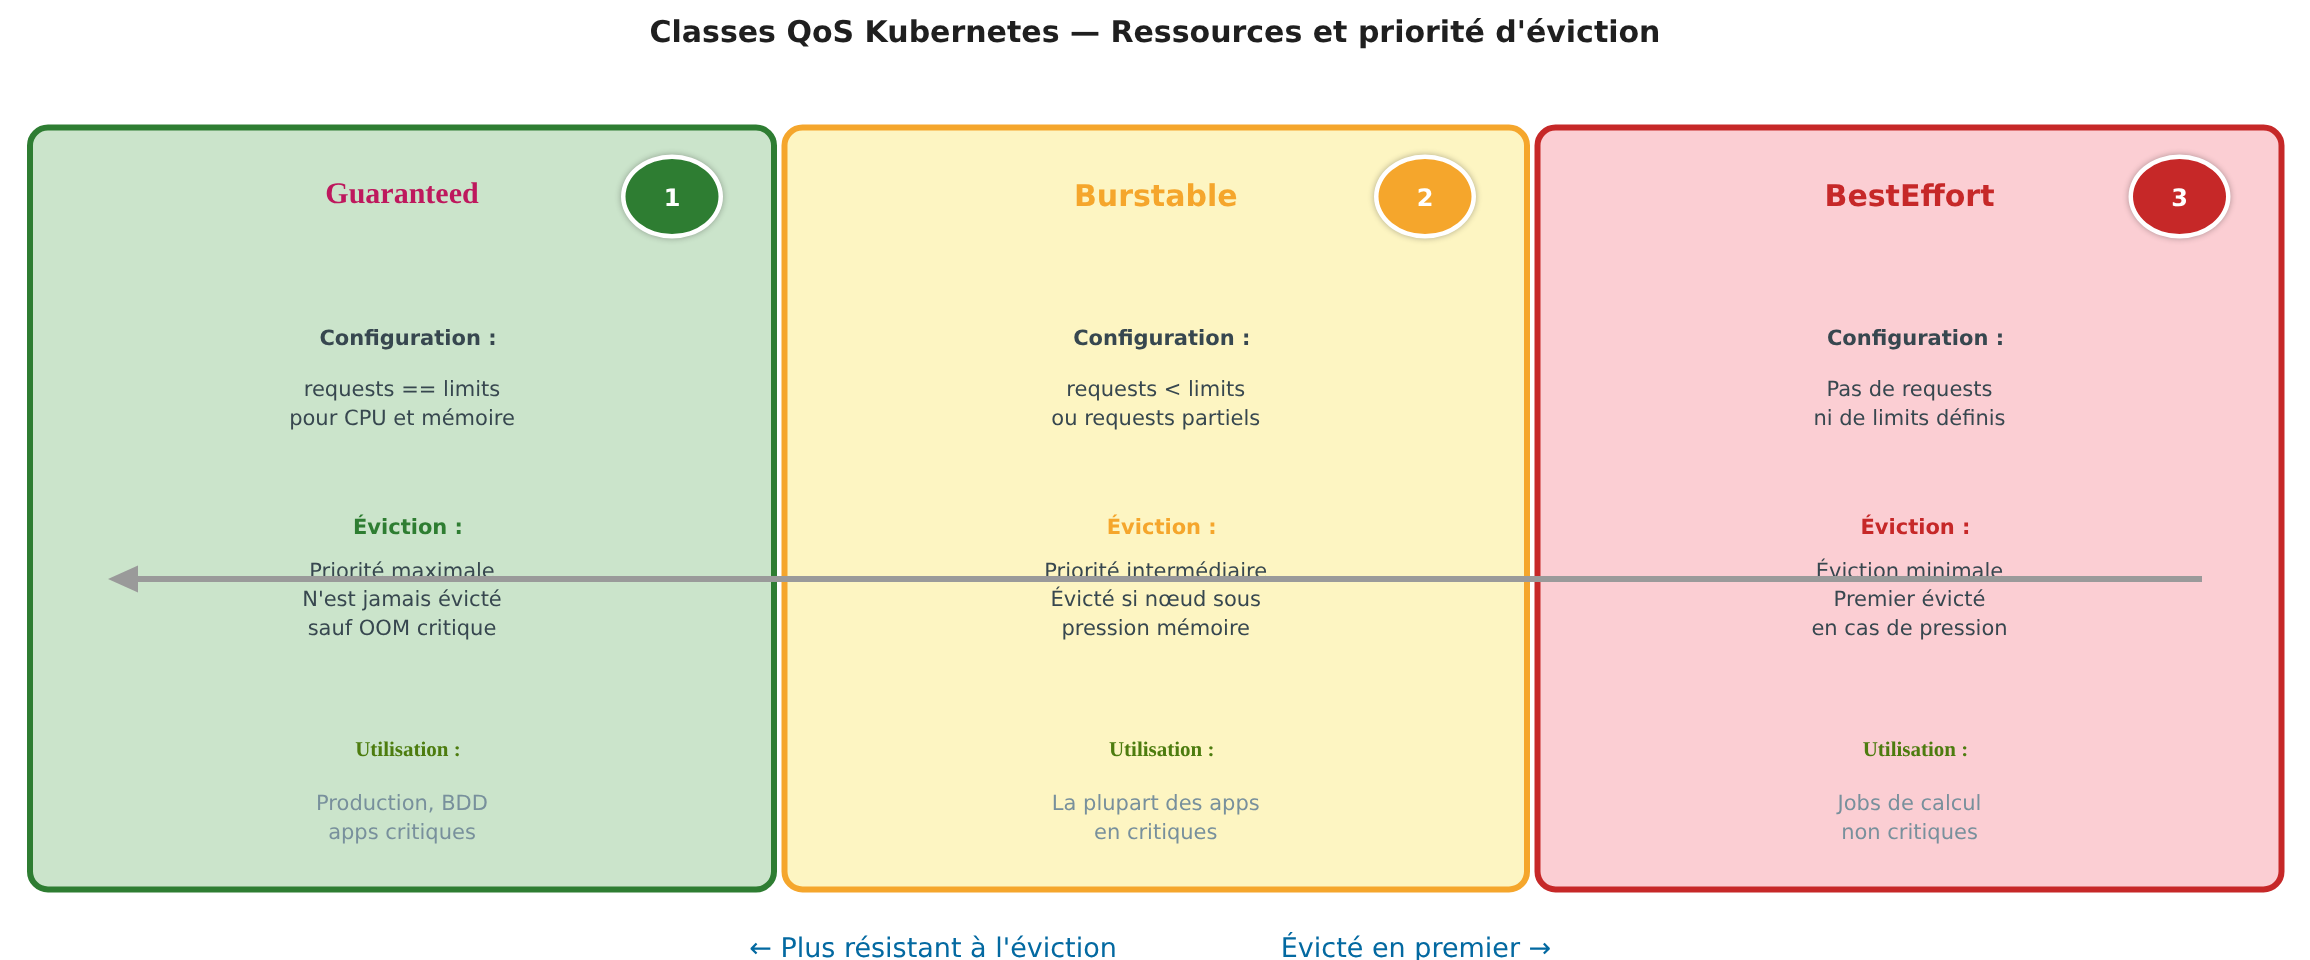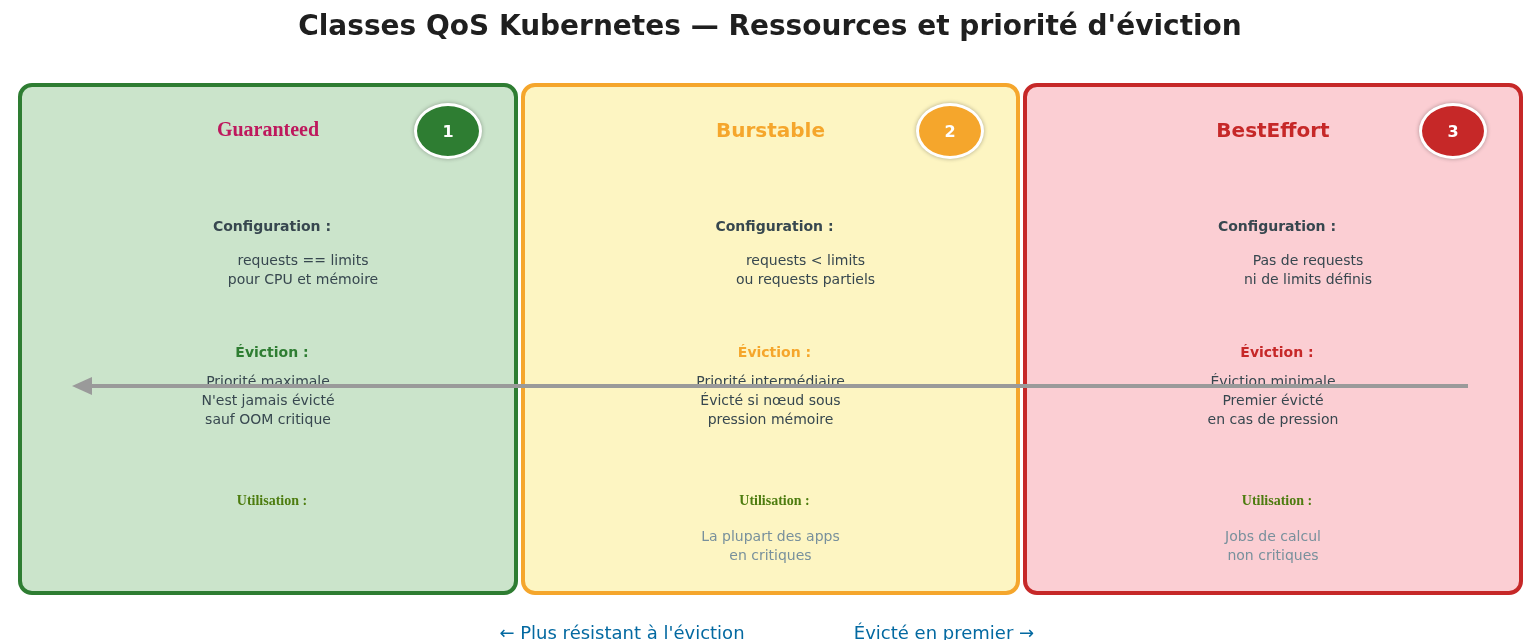--- a/index.html
+++ b/index.html
@@ -2,21 +2,21 @@
 <html><head>
 <meta charset="utf-8">
 <style>
   html,body { margin:0; padding:0; background:#ffffff; }
   .stage {
     position:relative; width:1540px; height:640px; background:#ffffff;
     font-family:"DejaVu Sans", sans-serif; overflow:hidden;
   }
   .main-title {
     position:absolute; top:9px; left:0; width:100%; text-align:center;
-    font-size:28px; font-weight:bold; color:#1f1f1f;
+    font-size:20px; font-weight:bold; color:#1f1f1f;
   }
   .card {
     position:absolute; top:83px; width:500px; height:512px;
     border-radius:14px; border:4px solid; box-sizing:border-box;
   }
   .card.green  { left:18px;   background:#cbe4cb; border-color:#2e7d32; }
   .card.yellow { left:521px;  width:499px; background:#fdf5c2; border-color:#f5a62c; }
   .card.red    { left:1023px; background:#fbced3; border-color:#c62828; }
 
   .card-title {
@@ -42,21 +42,21 @@
     position:absolute; left:4px; width:100%; text-align:center;
     font-size:14px; font-weight:bold; color:#37474f;
   }
   .sec-body {
     position:absolute; left:0; width:100%; text-align:center;
     font-size:14px; line-height:19px; color:#37474f;
   }
   .sec-body span { display:block; }
 
   .config-label { top:131px; }
-  .config-body  { top:164px;padding-left:35px; }
+  .config-body  { top:164px; }
   .evict-label  { top:257px; }
   .green  .evict-label { color:#2e7d32; }
   .yellow .evict-label { color:#f5a62c; }
   .red    .evict-label { color:#c62828; }
   .evict-body   { top:285px; }
   .util-label   { top:406px; color:#4d7c0f;font-family:Liberation Serif, serif; }
   .util-body    { top:440px; color:#78909c; }
 
   .arrow-line {
     position:absolute; left:88px; top:384px; width:1380px; height:4px;
@@ -90,20 +90,24 @@
       <span>requests == limits</span>
       <span>pour CPU et mémoire</span>
     </div>
     <div class="sec-label evict-label">Éviction :</div>
     <div class="sec-body evict-body">
       <span>Priorité maximale</span>
       <span>N'est jamais évicté</span>
       <span>sauf OOM critique</span>
     </div>
     <div class="sec-label util-label">Utilisation :</div>
+    <div class="sec-body util-body">
+      <span>Production, BDD</span>
+      <span>apps critiques</span>
+    </div>
   </div>
 
   <div class="card yellow">
     <div class="card-title">Burstable</div>
     <div class="badge">2</div>
     <div class="sec-label config-label">Configuration :</div>
     <div class="sec-body config-body">
       <span>requests &lt; limits</span>
       <span>ou requests partiels</span>
     </div>

